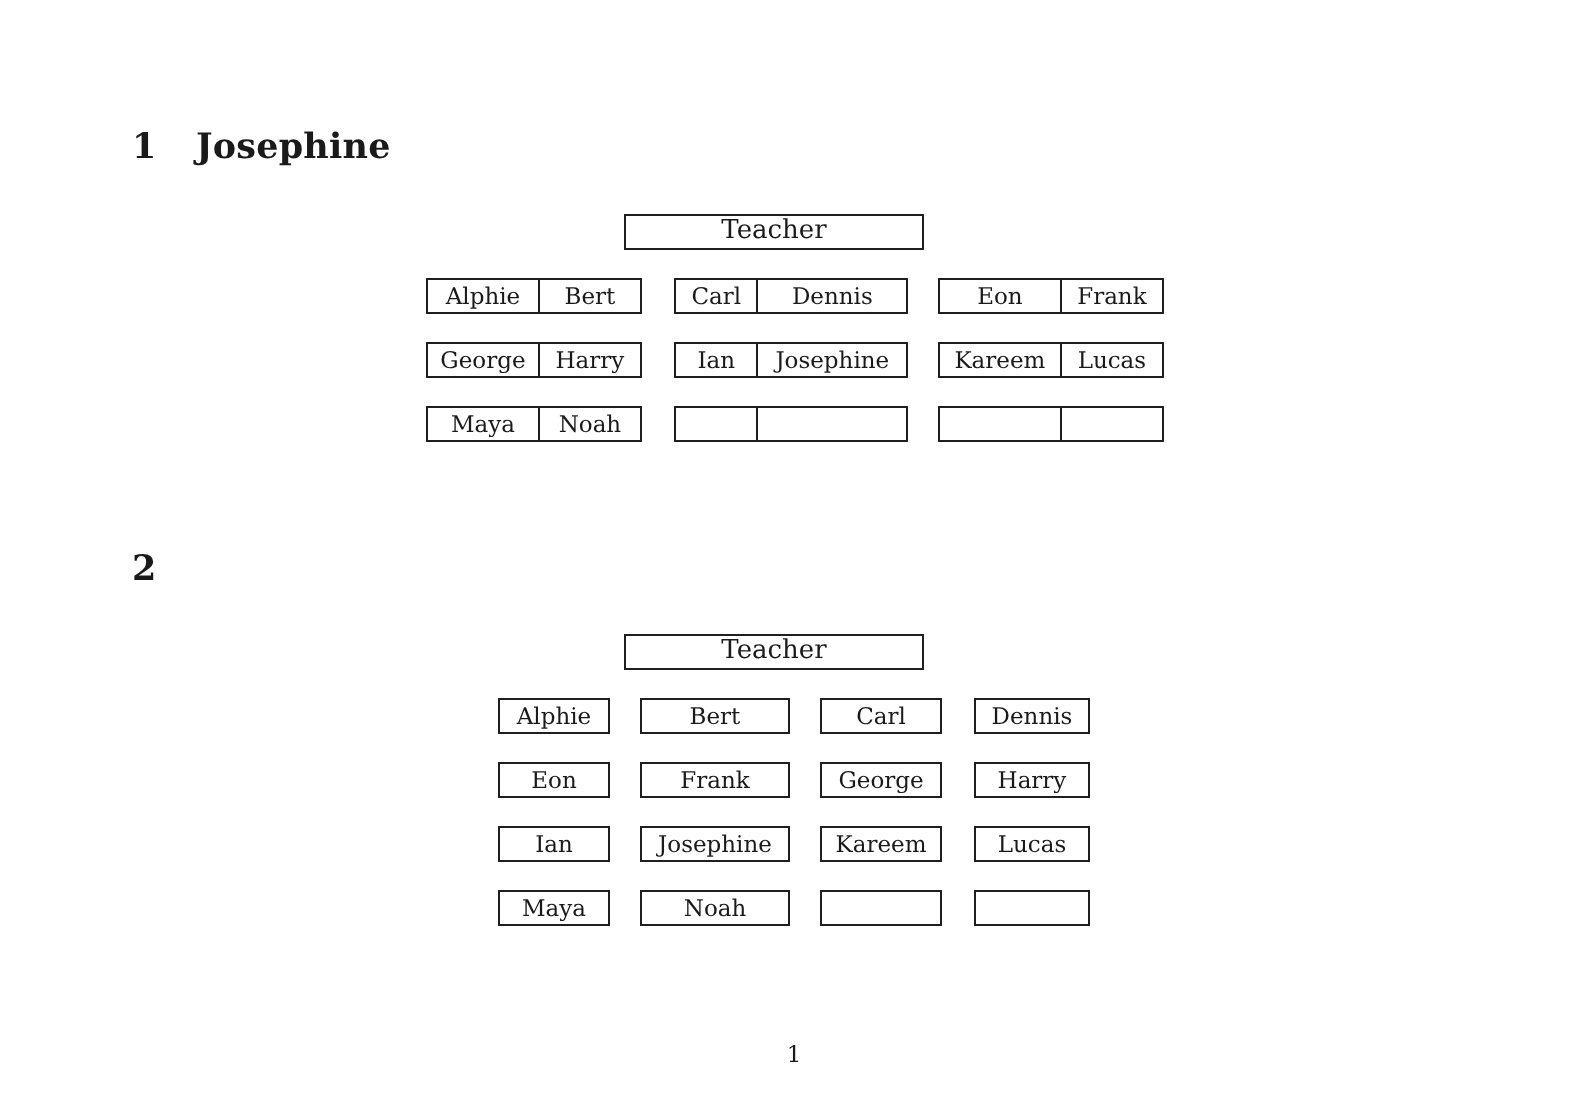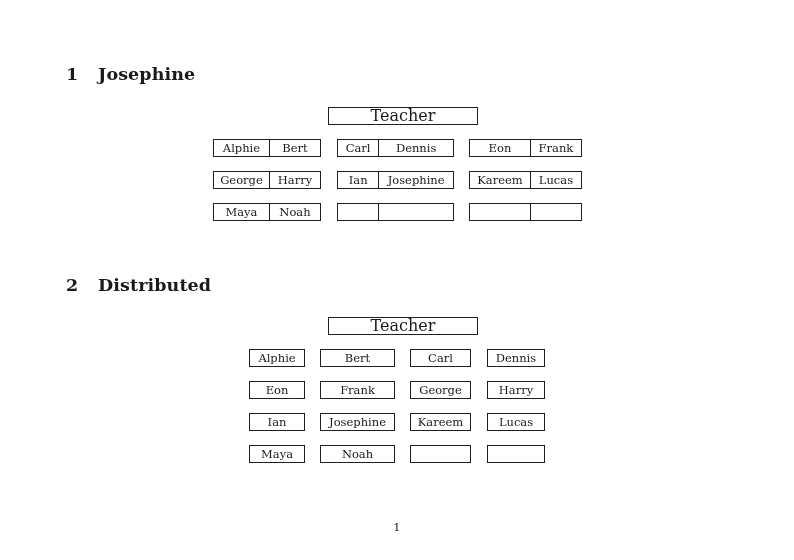--- a/index.html
+++ b/index.html
@@ -58,22 +58,22 @@
 
   
   .teacher-box {
     position: absolute;
     box-sizing: border-box;
     border: 1px solid #1f1f1f;
     background: #ffffff;
     height: 18px;
     line-height: 16px;
     text-align: center;
-    font-size: 16px;
-    left: 328px;
+    font-size: 13px;
+    left: 312px;
     width: 150px;
   }
   #teacher-classical { top: 107px; }
   #teacher-distributed { top: 317px; }
 
   
   .pair-group {
     position: absolute;
     display: flex;
     box-sizing: border-box;
@@ -178,21 +178,20 @@
     <div class="cell"></div>
     <div class="cell"></div>
   </div>
   <div class="pair-group cg3 crow3">
     <div class="cell"></div>
     <div class="cell"></div>
   </div>
 
   <div class="section-heading" id="heading-distributed">
     <span class="sec-num">2</span>
-    <span class="sec-title">Distributed</span>
   </div>
 
   <div class="teacher-box" id="teacher-distributed">Teacher</div>
 
   <div class="nbox dcol1 drow1">Alphie</div>
   <div class="nbox dcol2 drow1">Bert</div>
   <div class="nbox dcol3 drow1">Carl</div>
   <div class="nbox dcol4 drow1">Dennis</div>
 
   <div class="nbox dcol1 drow2">Eon</div>

